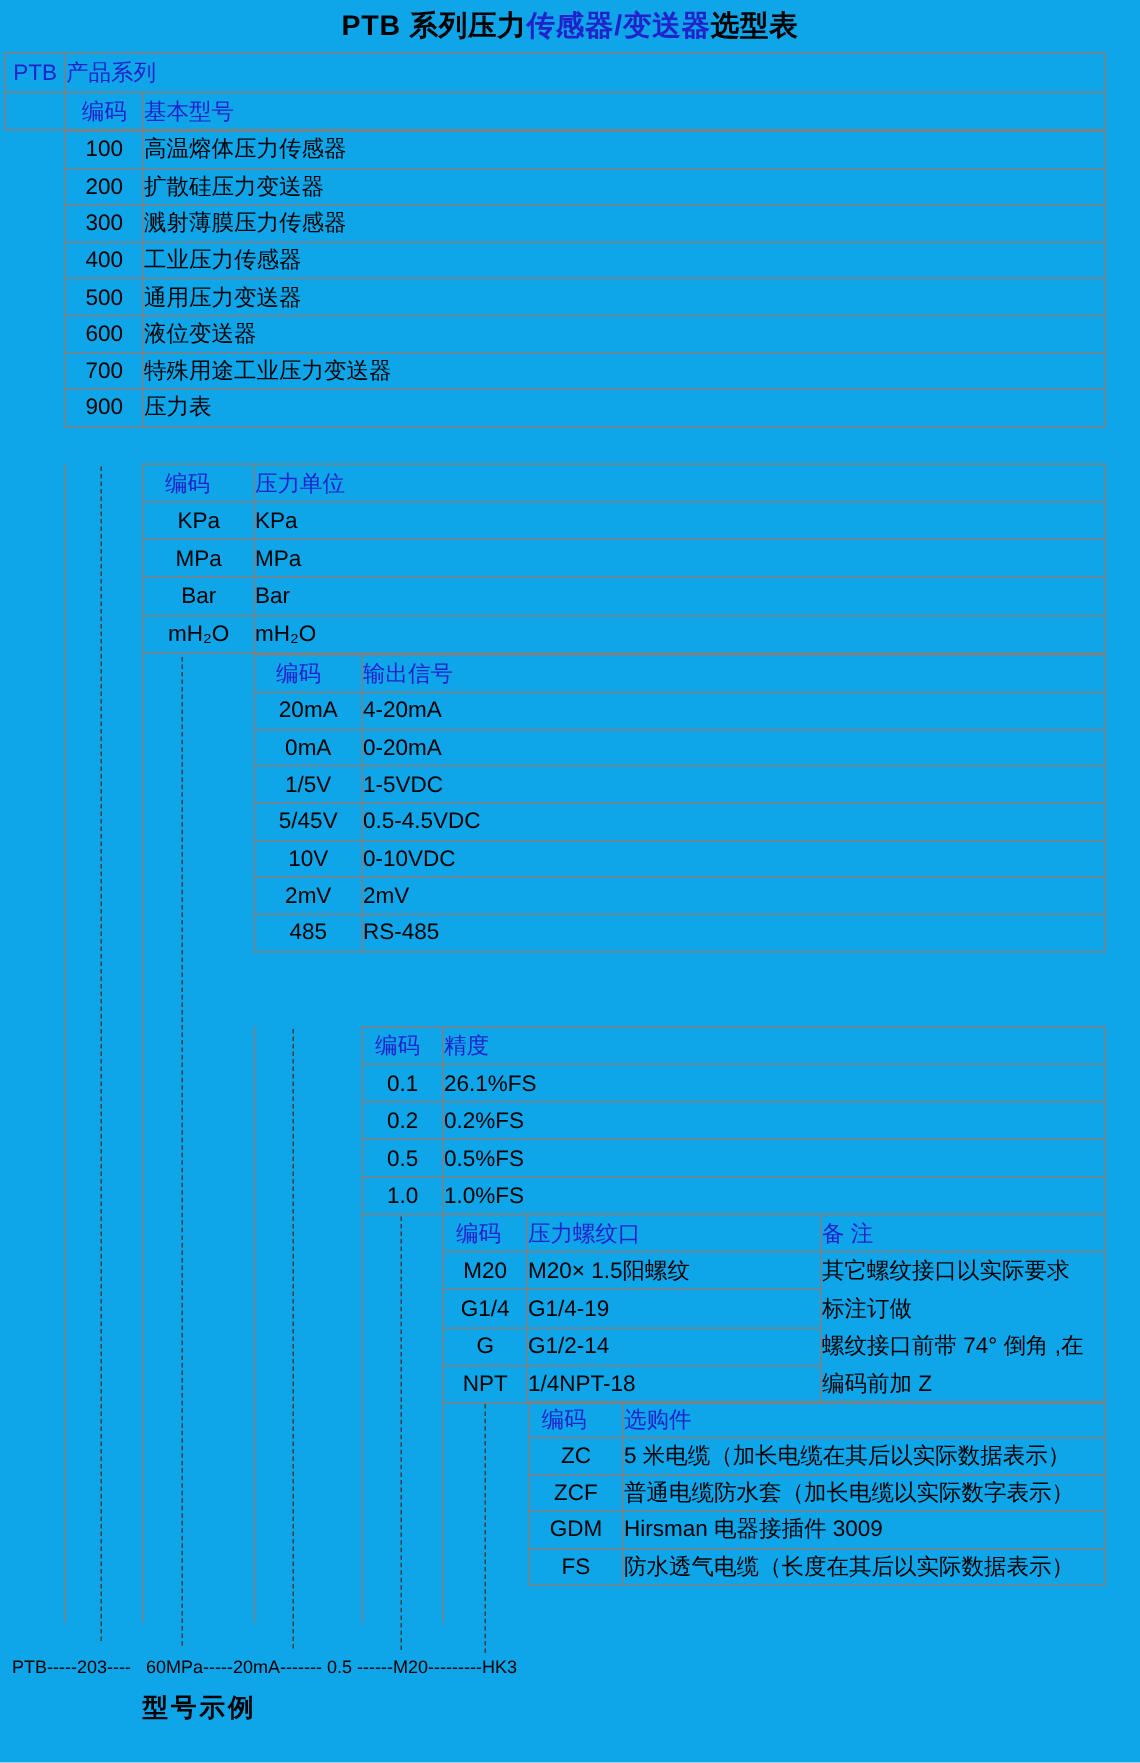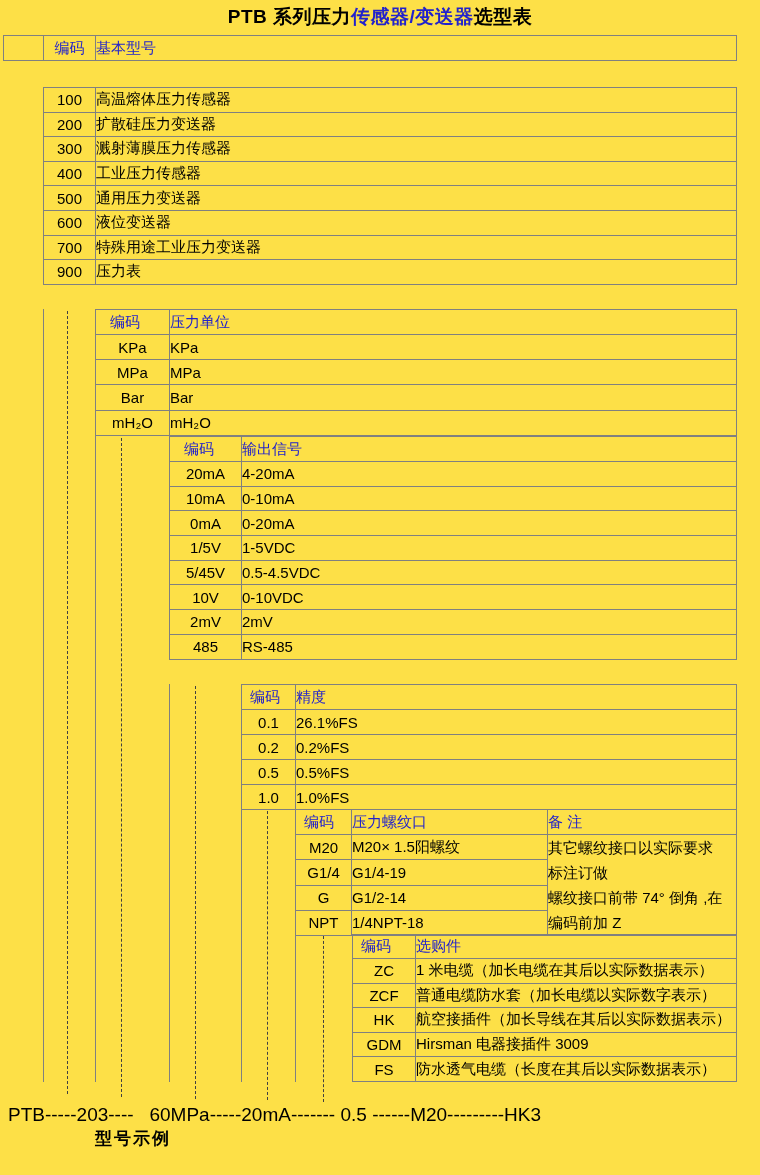--- a/index.html
+++ b/index.html
@@ -1,52 +1,56 @@
 <!DOCTYPE html>
 <html><head>
 <meta charset="utf-8">
 <style>
   html,body{margin:0;padding:0;background:#ffffff;}
-  .page{position:relative;width:760px;height:1175px;background:#fde047;overflow:hidden;
+  .page{position:relative;width:760px;height:1175px;background:#0ea5e9;overflow:hidden;
         font-family:"Liberation Sans","DejaVu Sans",sans-serif;color:#000;}
   .title{position:absolute;top:4px;left:0;width:760px;text-align:center;
          font-size:19px;font-weight:bold;letter-spacing:0.5px;}
   .title .blue{color:#2222cc;}
   table.t{position:absolute;border-collapse:collapse;table-layout:fixed;}
   table.t td{border:1px solid #808080;font-size:15px;padding:0;vertical-align:middle;
              overflow:hidden;white-space:nowrap;}
   td.code{text-align:center;}
   td.desc{text-align:left;padding-left:10px;}
   td.hd{color:#2222cc;}
   td.center{}
   td.pre{white-space:pre;}
   td.nob{border-bottom:none;}
   td.remark{vertical-align:top;padding-left:8px;line-height:25px;white-space:pre;}
   tr.h27{height:26px;} tr.h26{height:25px;} tr.h25{height:25px;} tr.h24{height:24px;}
   tr.h246{height:24.6px;} tr.h247{height:24.7px;} tr.h252{height:25.2px;}
   .vsolid{position:absolute;width:0;border-left:1px solid #808080;}
   .vdash{position:absolute;width:0;border-left:1px dashed #404040;}
-  .example{position:absolute;left:8px;top:1104px;font-size:19px;white-space:pre;}
+  .example{position:absolute;left:8px;top:1104px;font-size:12px;white-space:pre;}
   .example-caption{position:absolute;left:95px;top:1127px;font-size:17px;font-weight:bold;
                    letter-spacing:2px;}
 </style>
 </head>
 <body>
 
 <div class="page">
 
   <div class="title"><span>PTB 系列压力</span><span class="blue">传感器/变送器</span><span>选型表</span></div>
 
   <table class="t" style="left:3px;top:35px;width:734px">
     <colgroup>
         <col style="width:40px">
         <col style="width:52px">
         <col>
       </colgroup>
     <tbody>
+        <tr class="h27">
+      <td class="code hd">PTB</td>
+      <td class="desc hd" colspan="2">产品系列</td>
+    </tr>
     <tr class="h26">
       <td class="nob"></td>
       <td class="code hd">编码</td>
       <td class="desc hd">基本型号</td>
     </tr>
   </tbody>
     </table>
 
   <table class="t" style="left:43px;top:87px;width:694px">
     <colgroup>
@@ -124,24 +128,20 @@
         <col>
       </colgroup>
     <tbody>
         <tr class="h25">
           <td class="desc hd" style="padding-left:14px">编码</td>
           <td class="desc hd">输出信号</td>
         </tr>
     <tr class="h247">
           <td class="code">20mA</td>
           <td class="desc">4-20mA</td>
-        </tr>
-    <tr class="h247">
-          <td class="code">10mA</td>
-          <td class="desc">0-10mA</td>
         </tr>
     <tr class="h247">
           <td class="code">0mA</td>
           <td class="desc">0-20mA</td>
         </tr>
     <tr class="h247">
           <td class="code">1/5V</td>
           <td class="desc">1-5VDC</td>
         </tr>
     <tr class="h247">
@@ -234,29 +234,25 @@
         <col style="width:63px">
         <col>
       </colgroup>
     <tbody>
         <tr class="h24">
           <td class="desc hd" style="padding-left:8px">编码</td>
           <td class="desc hd">选购件</td>
         </tr>
     <tr class="h246">
           <td class="code">ZC</td>
-          <td class="desc">1 米电缆（加长电缆在其后以实际数据表示）</td>
+          <td class="desc">5 米电缆（加长电缆在其后以实际数据表示）</td>
         </tr>
     <tr class="h246">
           <td class="code">ZCF</td>
           <td class="desc">普通电缆防水套（加长电缆以实际数字表示）</td>
-        </tr>
-    <tr class="h246">
-          <td class="code">HK</td>
-          <td class="desc">航空接插件（加长导线在其后以实际数据表示）</td>
         </tr>
     <tr class="h246">
           <td class="code">GDM</td>
           <td class="desc">Hirsman 电器接插件 3009</td>
         </tr>
     <tr class="h246">
           <td class="code">FS</td>
           <td class="desc">防水透气电缆（长度在其后以实际数据表示）</td>
         </tr>
   </tbody>

